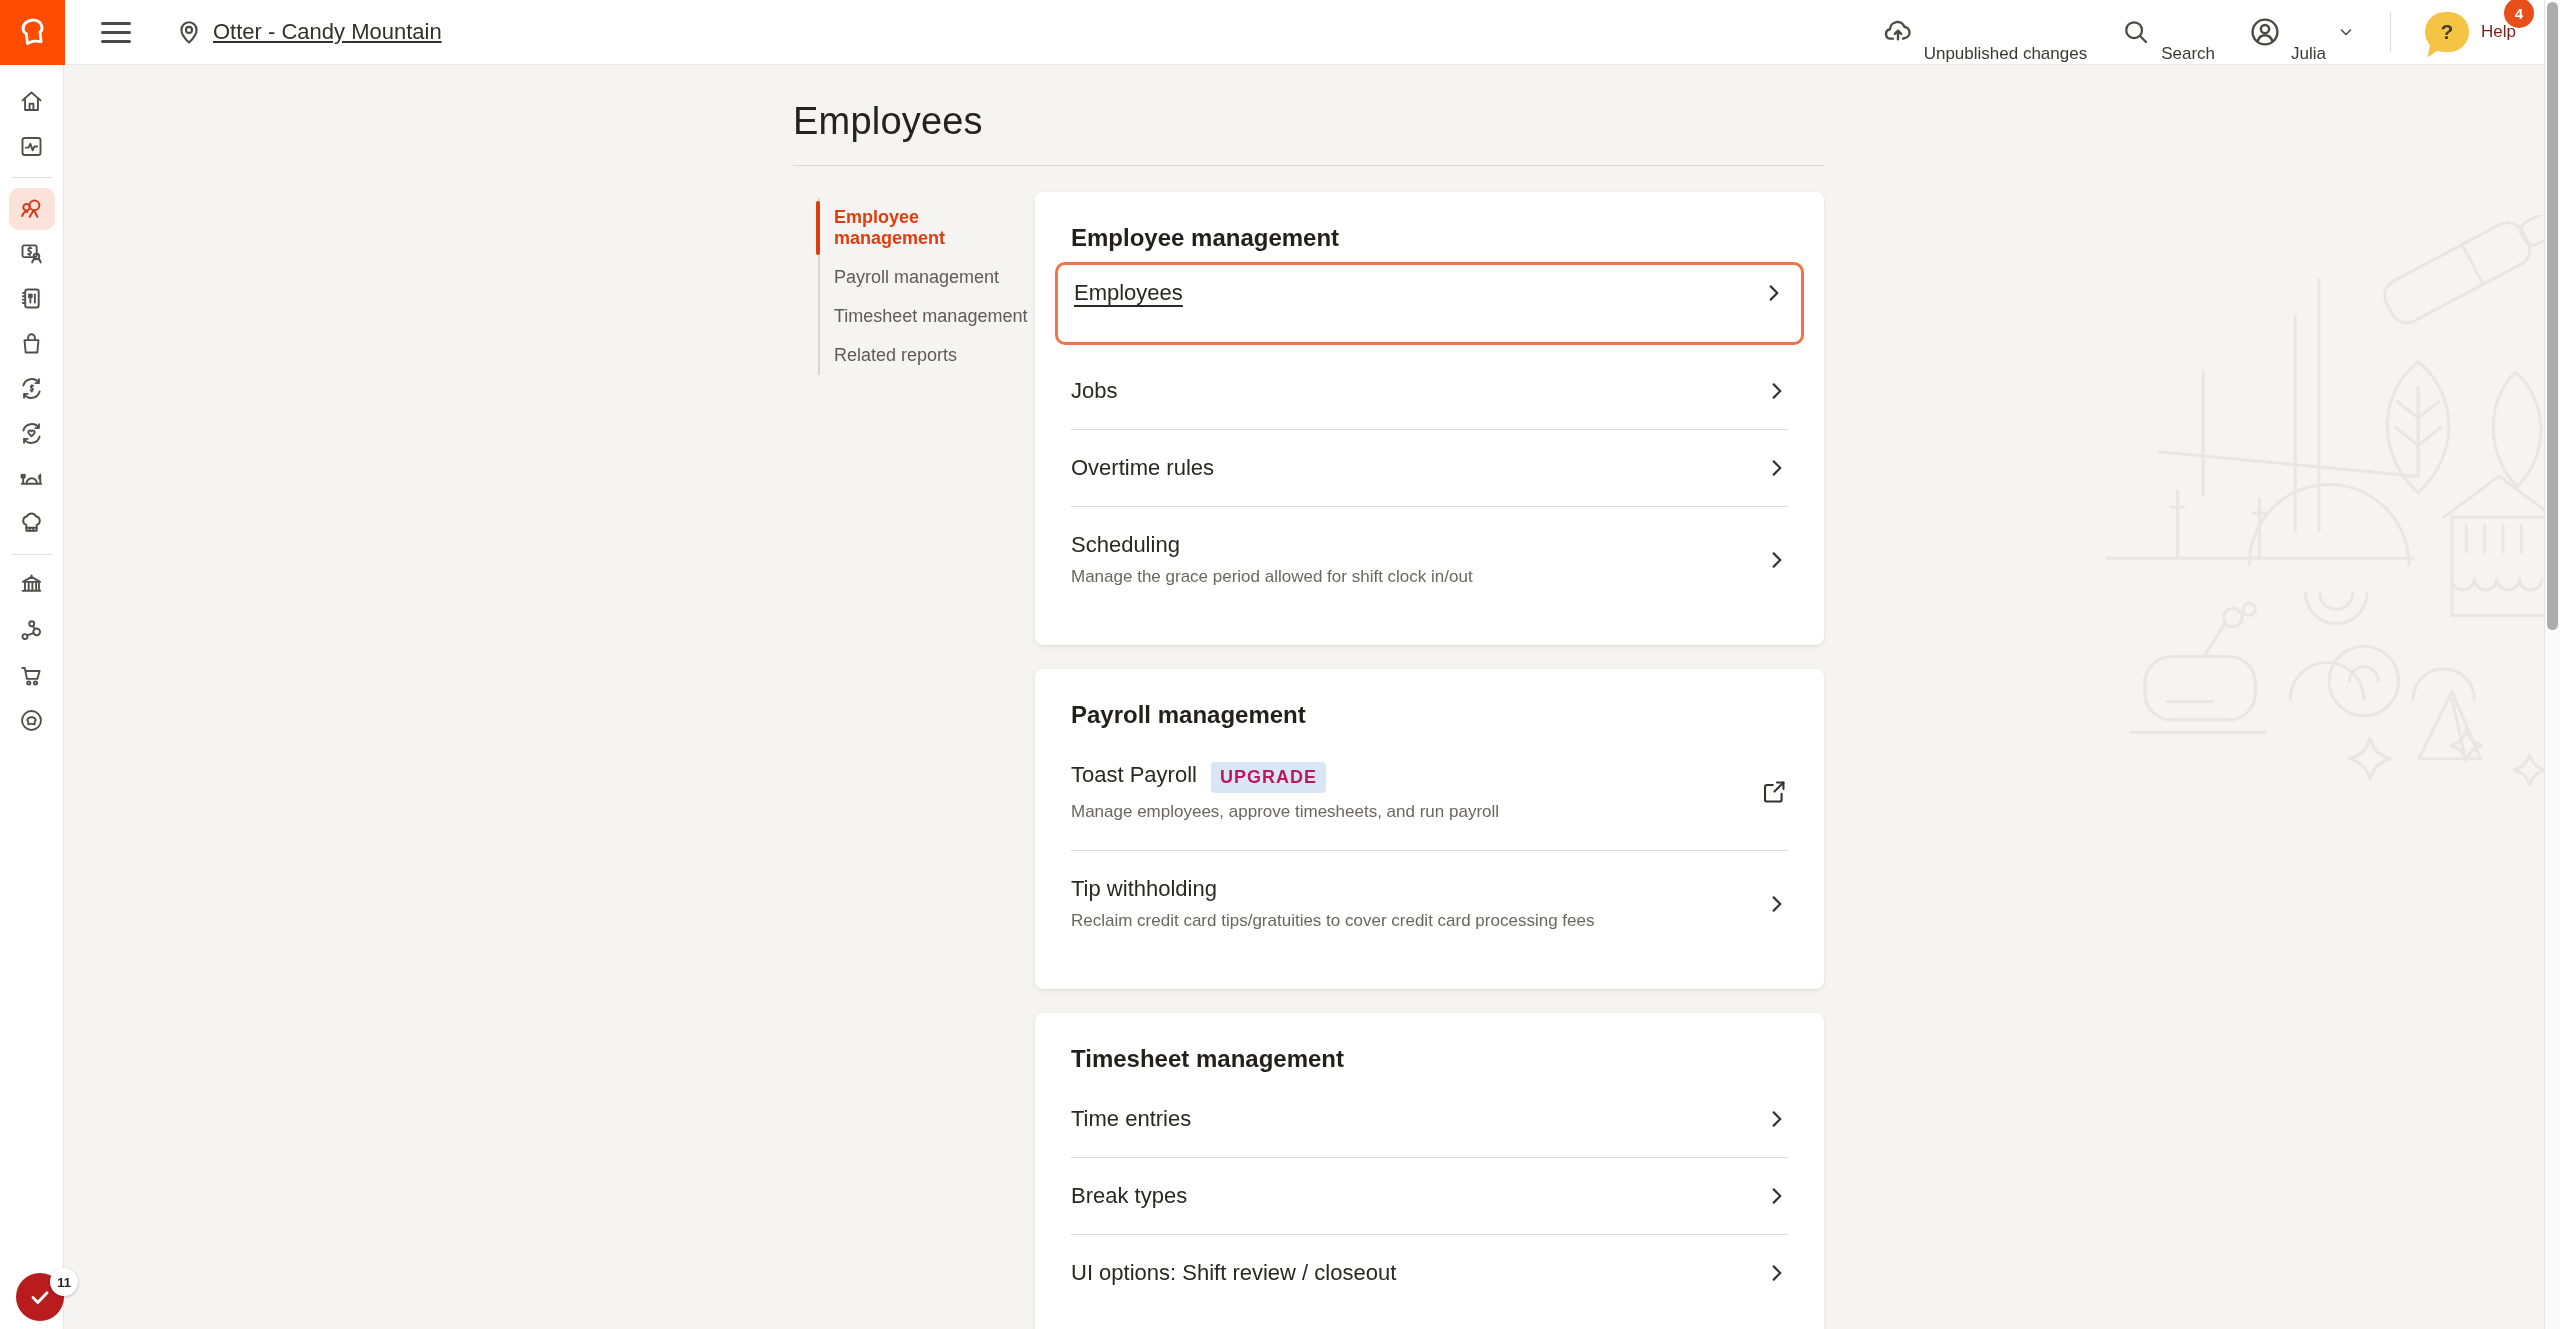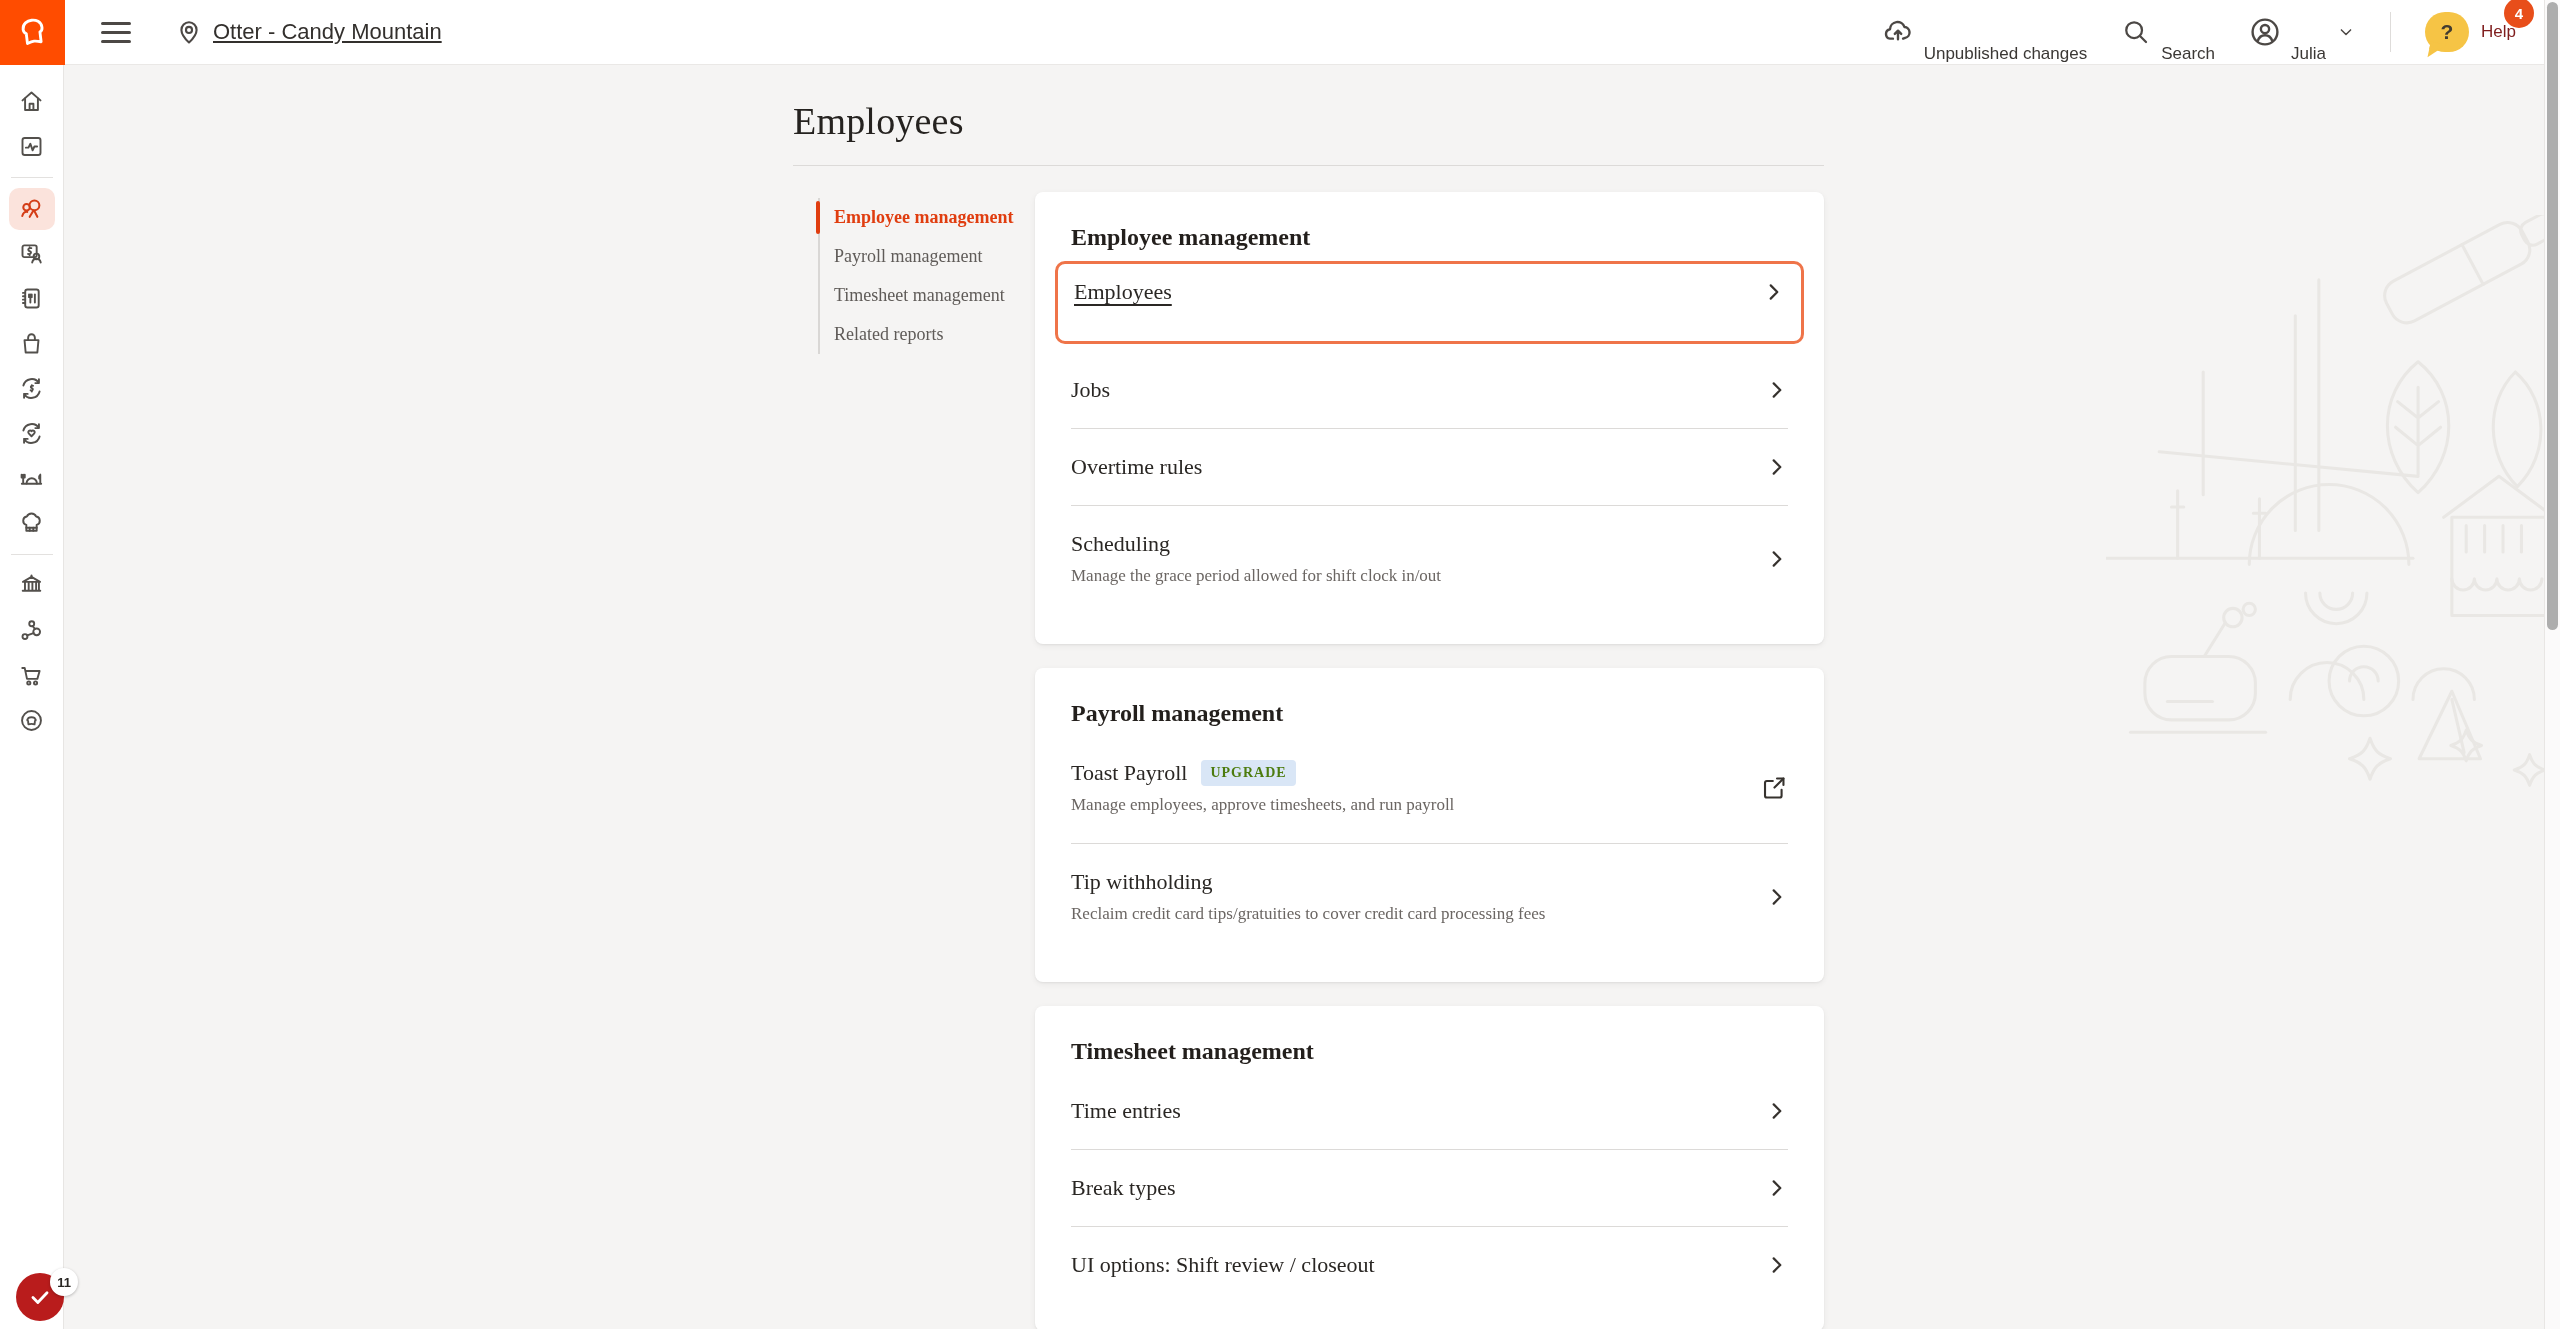--- a/index.html
+++ b/index.html
@@ -70,21 +70,21 @@
     display:flex; align-items:center; justify-content:center;
   }
   .publish-badge {
     position:absolute; left:34px; top:-5px; width:28px; height:28px; border-radius:50%;
     background:#ffffff; box-shadow:0 1px 3px rgba(0,0,0,.25);
     display:flex; align-items:center; justify-content:center;
     font-size:13px; font-weight:700; color:#2a2724;
   }
 
   
-  .main { position:absolute; left:64px; top:65px; width:2496px; height:1264px; background:#f5f4f3; overflow:hidden;font-family:Liberation Serif, serif; }
+  .main { position:absolute; left:64px; top:65px; width:2496px; height:1264px; background:#f5f4f3; overflow:hidden; }
   .watermark { position:absolute; right:14px; top:150px; width:440px; height:580px; pointer-events:none; }
 
   .content { position:absolute; left:729px; top:0; width:1031px; }
   .page-title { margin:34px 0 0; font-size:38px; line-height:44px; font-weight:500; color:#25221f; letter-spacing:.2px; }
   .title-rule { border:none; border-top:1px solid #dcdad8; margin:22px 0 0; }
 
   .grid { display:flex; margin-top:26px; align-items:flex-start; }
 
   .subnav { width:242px; flex:0 0 242px; padding-top:6px; }
   .subnav ul { list-style:none; margin:0 0 0 25px; padding:0; border-left:2px solid #d9d7d5; }
@@ -106,22 +106,22 @@
   .row-left { display:flex; flex-direction:column; }
   .label-line { display:flex; align-items:flex-start; gap:14px; }
   .row-label { font-size:22px; color:#2a2724; }
   .row-sub { font-size:17px; color:#6b6663; margin-top:9px; }
   .focus-box {
     border:3px solid #ef7449; border-radius:10px;
     margin:10px -16px 8px; padding:15px 16px 36px;
   }
   .focus-box .row-label { font-weight:500; text-decoration:underline; text-underline-offset:5px; text-decoration-thickness:2px; }
   .badge-upgrade {
-    display:inline-block; background:#d9e6f6; color:#4d7c0f;
-    font-size:14px; font-weight:700; letter-spacing:1px;
+    display:inline-block; background:#d9e6f6; color:#be185d;
+    font-size:18px; font-weight:700; letter-spacing:1px;
     padding:5px 9px; border-radius:4px;
   }
   .chev { display:flex; align-items:center; }
 
   
   .scrollbar {
     position:absolute; right:0; top:0; width:16px; height:1329px;
     background:#fbfafa; border-left:1px solid #e8e6e4; z-index:50;
   }
   .scroll-thumb { position:absolute; top:2px; left:2px; width:11px; height:628px; background:#adadad; border-radius:6px; }

